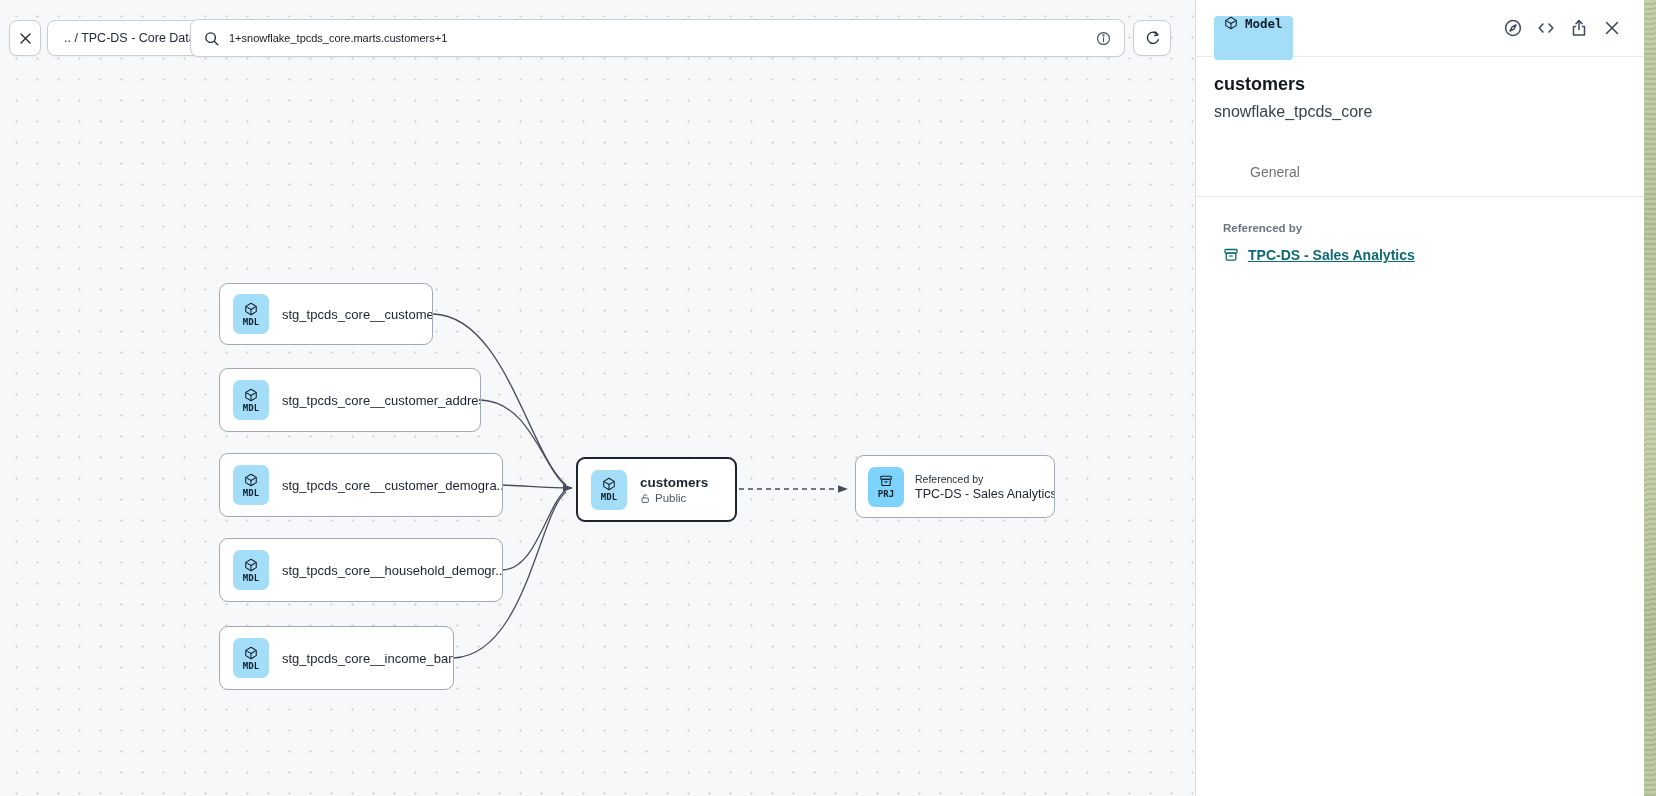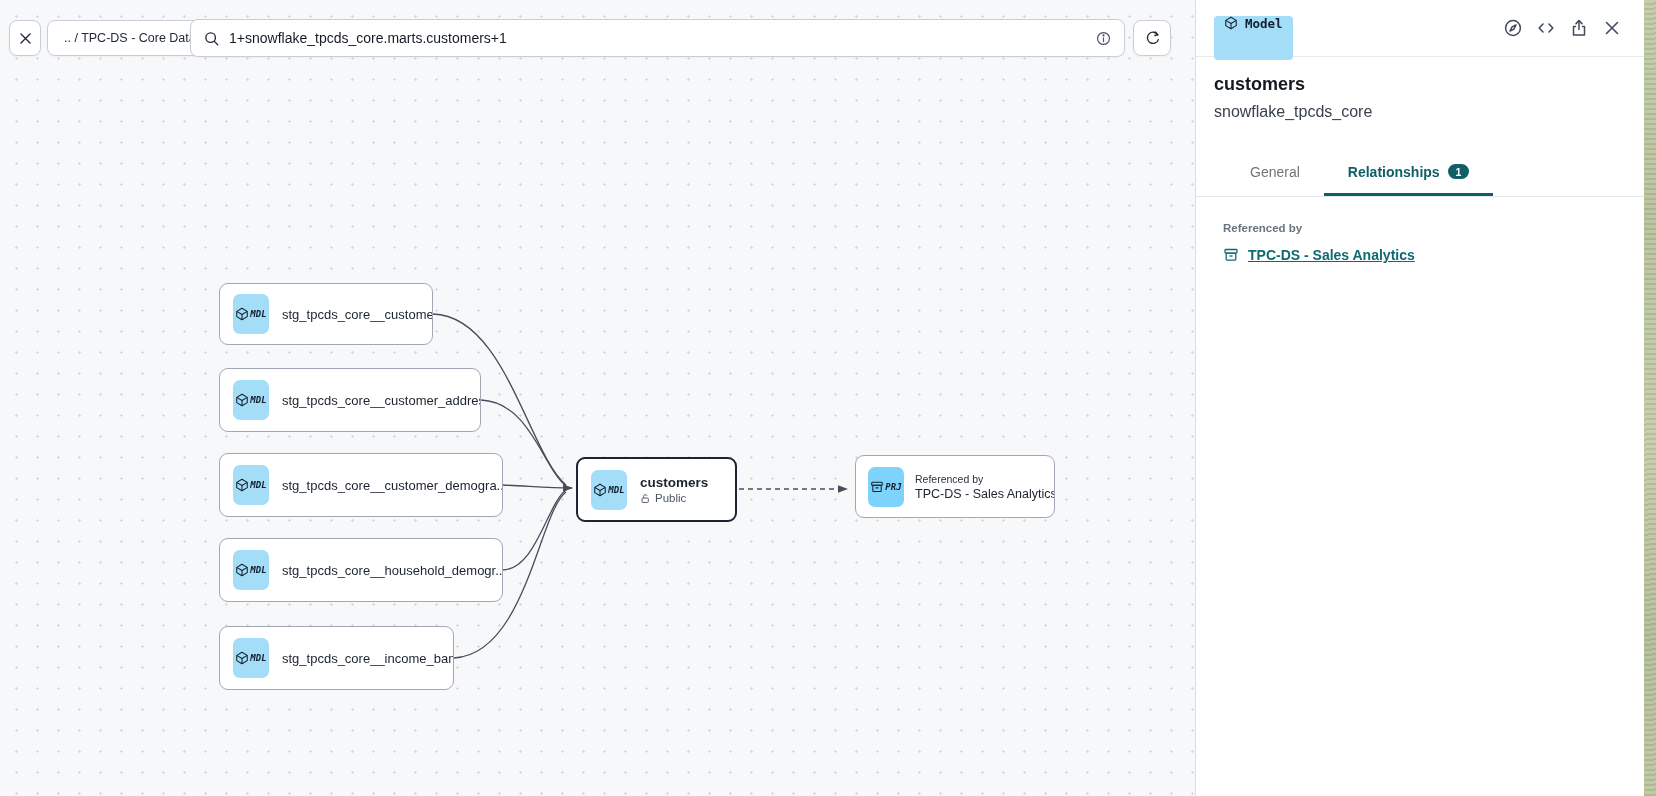--- a/index.html
+++ b/index.html
@@ -17,36 +17,35 @@
 
   
   .chip {
     position:absolute; background:#fff; border:1px solid #c9ced6; border-radius:8px;
     display:flex; align-items:center; color:#222b36;
     box-shadow:0 1px 2px rgba(16,24,40,.04);
   }
   .btn-close   { left:9px;   top:20px; width:32px;  height:36px; justify-content:center; cursor:pointer; }
   .crumb       { left:47px;  top:20px; height:36px; padding:0 16px; font-size:12.5px; }
   .searchbar   { left:190px; top:19px; width:935px; height:38px; padding:0 12px; gap:9px; }
-  .searchbar .q { flex:1; font-size:14px; color:#151c26; }
+  .searchbar .q { flex:1; font-size:11px; color:#151c26; }
   .btn-refresh { left:1133px; top:20px; width:38px; height:36px; justify-content:center; cursor:pointer; }
   .icon { display:inline-flex; flex:none; }
   .icon svg { display:block; }
 
   
   .node {
     position:absolute; background:#fff; border:1px solid #a2a8b3; border-radius:9px;
     display:flex; align-items:center; padding-left:13px; gap:13px; overflow:hidden;
   }
   .node .label { font-size:13px; color:#1b2330; white-space:nowrap; }
   .badge-sq {
     flex:none; width:36px; height:40px; border-radius:7px;
-    display:flex; flex-direction:row; align-items:center; justify-content:center; gap:1px;
+    display:flex; flex-direction:column; align-items:center; justify-content:center; gap:1px;
     color:#14202e;
-    font-style:italic;
   }
   .badge-sq .bt { font-family:"DejaVu Sans Mono",monospace; font-size:9px; font-weight:700; letter-spacing:0; }
   .badge-mdl { background:#a3ddf8; }
   .badge-prj { background:#7dd3fc; }
   .node-sel  { border:2px solid #1c2430; }
   .node .col { display:flex; flex-direction:column; gap:2px; }
   .node .title { font-size:13.5px; font-weight:700; color:#1b2330; }
   .node .sub  { display:flex; align-items:center; gap:4px; font-size:11.5px; color:#4b5563; }
   .node .kicker { font-size:10.5px; color:#2b3340; }
   .node .ptitle { font-size:12.5px; color:#1b2330; white-space:nowrap; }
@@ -302,24 +301,20 @@
       </span>
     </div>
 
     <div class="p-title">customers</div>
     <div class="p-sub">snowflake_tpcds_core</div>
 
     <div class="tabs">
       <div class="tab">
         <span>General</span>
       </div>
-      <div class="tab active">
-        <span>Relationships</span>
-        <span class="tab-badge">1</span>
-      </div>
     </div>
 
     <div class="ref-label">Referenced by</div>
     <div class="ref-row">
       <span class="icon">
         <svg width="16" height="16" viewBox="0 0 16 16" fill="none" stroke="#0e6a70" stroke-width="1.3" stroke-linejoin="round">
             <rect x="2" y="2.5" width="12" height="3.6" rx="0.8"></rect>
             <rect x="3.2" y="6.1" width="9.6" height="7" rx="0.8"></rect>
             <path d="M6.4 9 H9.6"></path>
           </svg>

